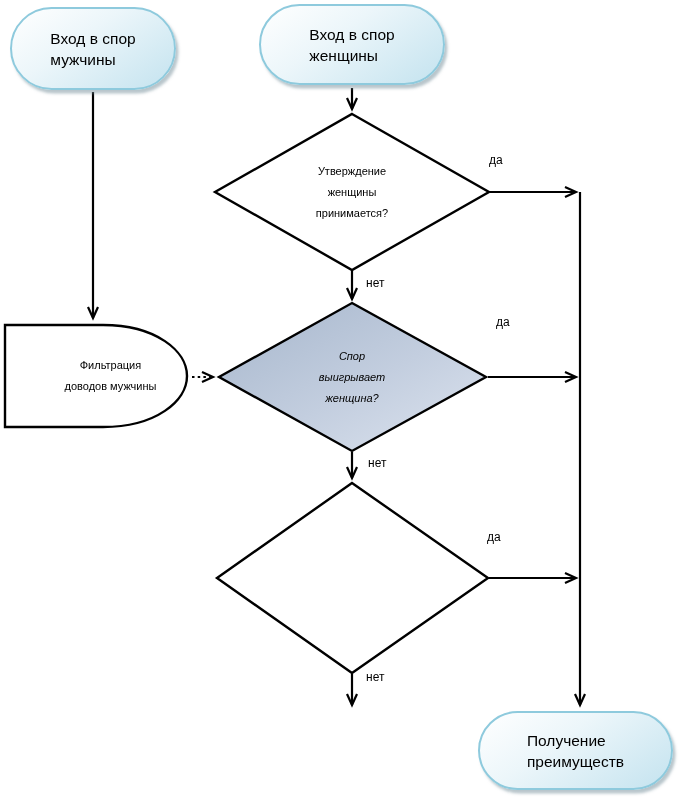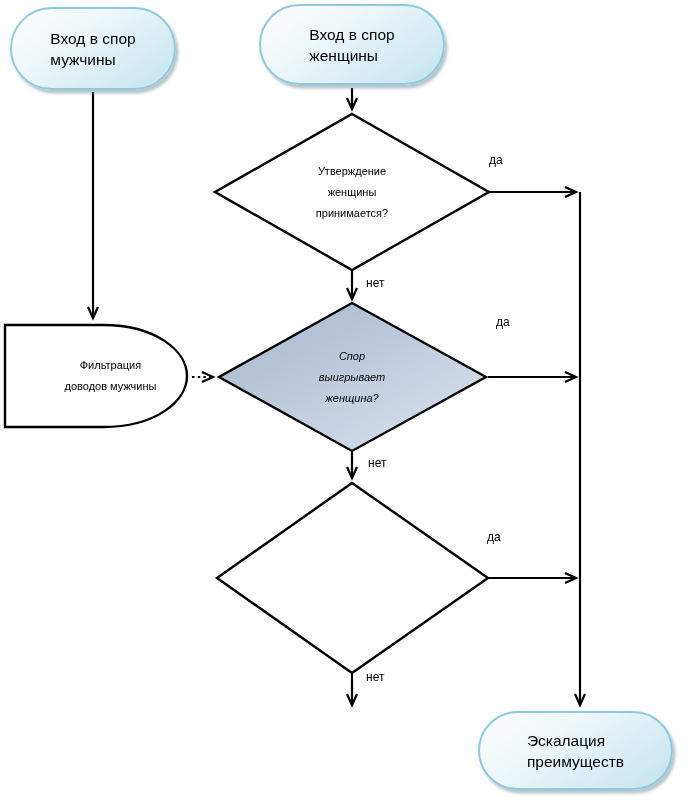--- a/index.html
+++ b/index.html
@@ -80,21 +80,21 @@
 мужчины</span>
   </div>
 
   <div class="pill" style="left:259px;top:4px;width:186px;height:81px;">
     <span class="node-label">Вход в спор
 женщины</span>
   </div>
 
 
   <div class="pill" style="left:478px;top:711px;width:195px;height:79px;">
-    <span class="node-label">Эскалация
+    <span class="node-label">Получение
 преимуществ</span>
   </div>
 
   <div class="overlay-label" style="left:262px;top:150px;width:180px;height:84px;">
     <span class="node-label">Утверждение
 женщины
 принимается?</span>
   </div>
 
   <div class="overlay-label" style="left:262px;top:345px;width:180px;height:64px;font-style:italic;">

